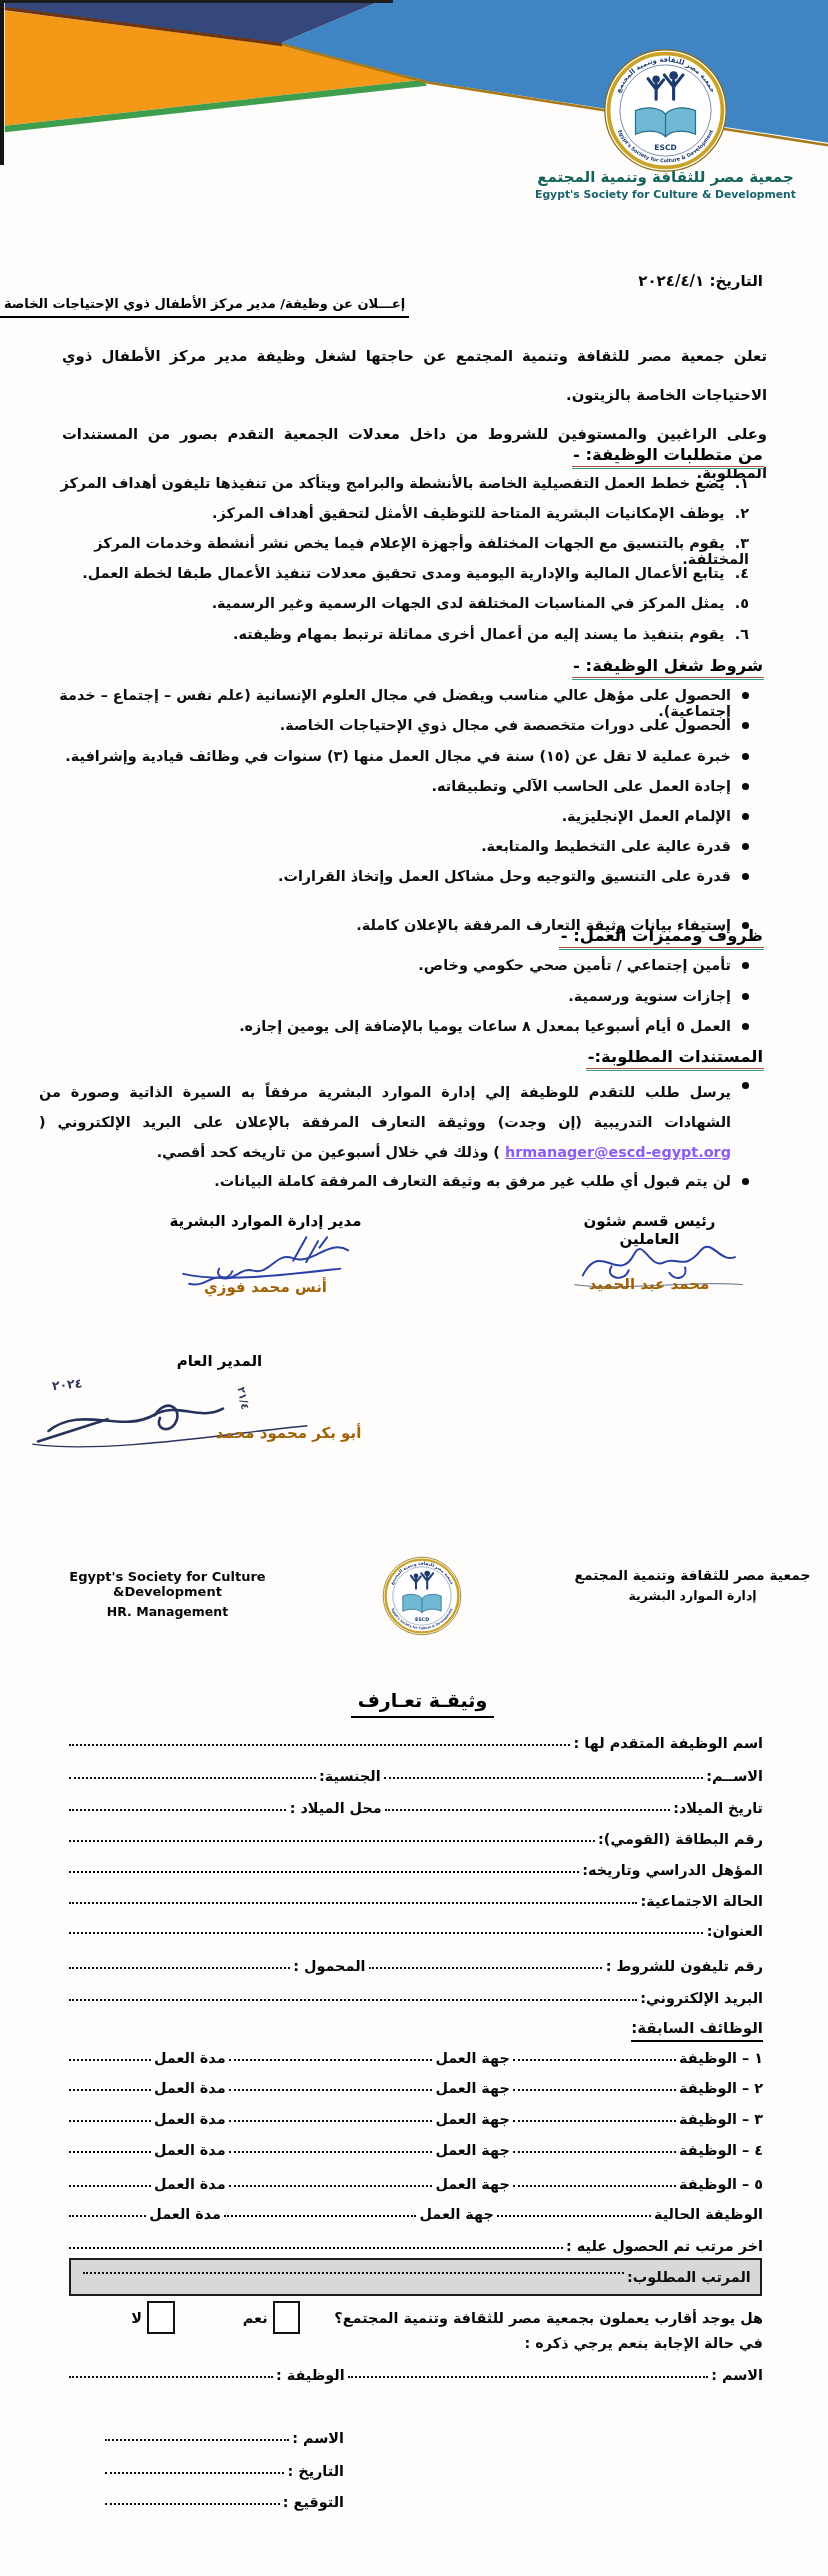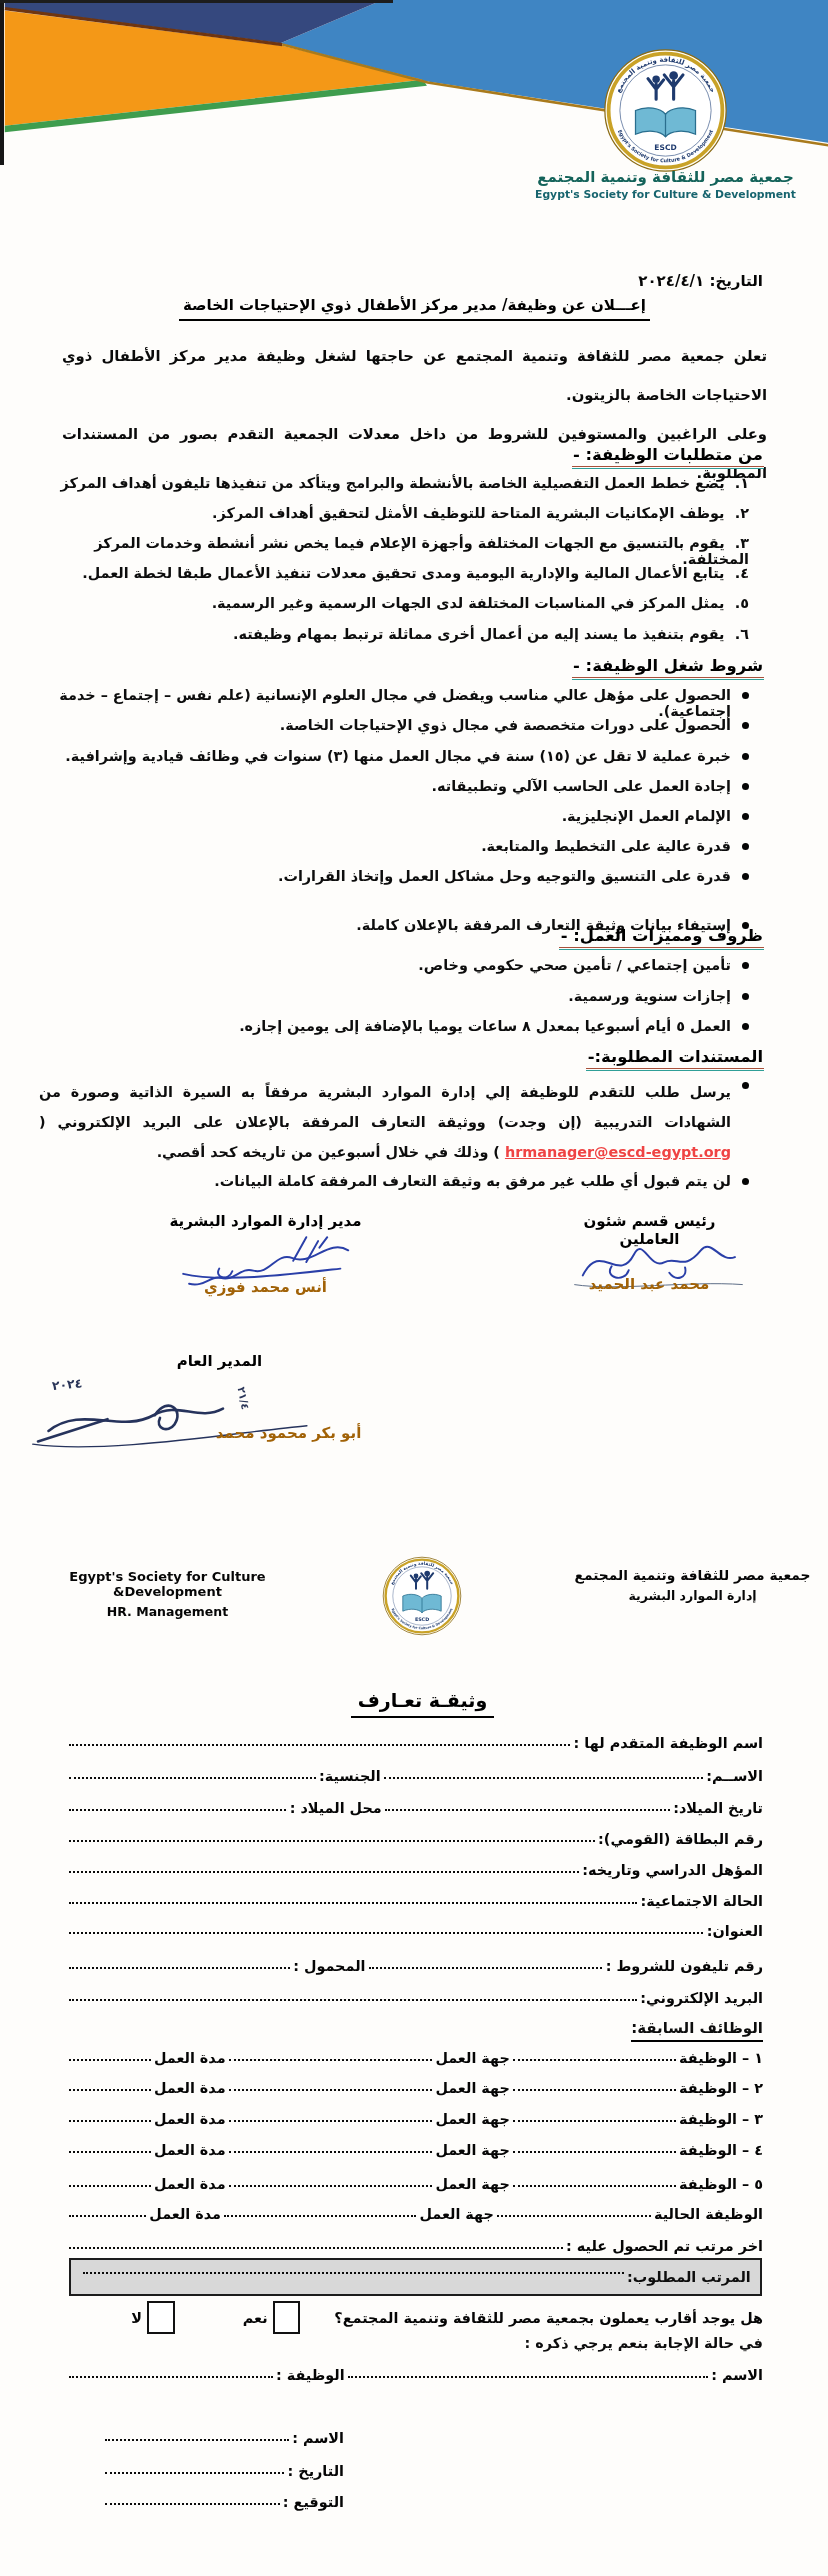--- a/index.html
+++ b/index.html
@@ -8,33 +8,33 @@
   
   .hdr-art{position:absolute;top:0;left:0;}
   .logo-wrap{position:absolute;top:48px;left:603px;width:125px;height:125px;}
   .logo2-wrap{position:absolute;top:1556px;left:382px;width:80px;height:80px;}
   .orgnames{position:absolute;top:168px;left:521px;width:289px;text-align:center;direction:rtl;}
   .org-ar{font-size:15px;font-weight:700;color:#14635a;}
   .org-en{font-size:10.8px;font-weight:700;color:#17646e;direction:ltr;margin-top:2px;}
   
   .r{position:absolute;direction:rtl;font-weight:700;}
   .date-line{right:66px;font-size:15px;color:#060606;}
-  .main-title{left:0;right:0;text-align:center;font-size:15px;color:#000;}
+  .main-title{left:0;right:0;text-align:left;font-size:13px;color:#000;}
   .main-title .t{display:inline-block;border-bottom:2px solid #000;padding:0 3.9px 4.6px 3.9px;}
   .para{right:62px;left:62px;font-size:14.8px;line-height:39px;text-align:justify;color:#0a0a0a;}
   .sec-h{right:66px;font-size:16.4px;color:#000;}
   .sec-h .t{position:relative;display:inline-block;padding-bottom:5.9px;}
   .sec-h .t::after{content:"";position:absolute;left:-1.3px;right:-1.3px;bottom:0;height:3.9px;
      background:linear-gradient(#a8503a 0 1.3px,#fdfdfb 1.3px 2px,#2f9f97 2px 3.3px,transparent 3.3px);}
   .ni{right:80px;left:46px;font-size:14.4px;}
   .ni .n{margin-left:5.2px;}
   .li{right:98px;left:39px;font-size:14.4px;}
   .blt{position:absolute;right:-18.4px;top:5.2px;width:7.2px;height:7.2px;border-radius:50%;background:#050505;}
   .docp{line-height:30px;text-align:justify;}
-  .email-link{color:#ef4444;text-decoration:underline;font-weight:700;direction:ltr;unicode-bidi:embed;}
+  .email-link{color:#8b5cf6;text-decoration:underline;font-weight:700;direction:ltr;unicode-bidi:embed;}
   
   .sig-title{font-size:15px;color:#000;text-align:center;}
   .sig-name{font-size:15px;color:#a16207;text-align:center;}
   .ink{position:absolute;}
   
   .p2hdr-en{position:absolute;top:1569px;left:33px;width:269px;text-align:center;
             font-weight:700;font-size:13px;color:#060606;direction:ltr;}
   .p2hdr-en .l2{font-size:12.5px;margin-top:5.2px;}
   .p2hdr-ar{position:absolute;top:1567px;left:571px;width:243px;text-align:center;
             font-weight:700;font-size:13.8px;color:#060606;direction:rtl;}

